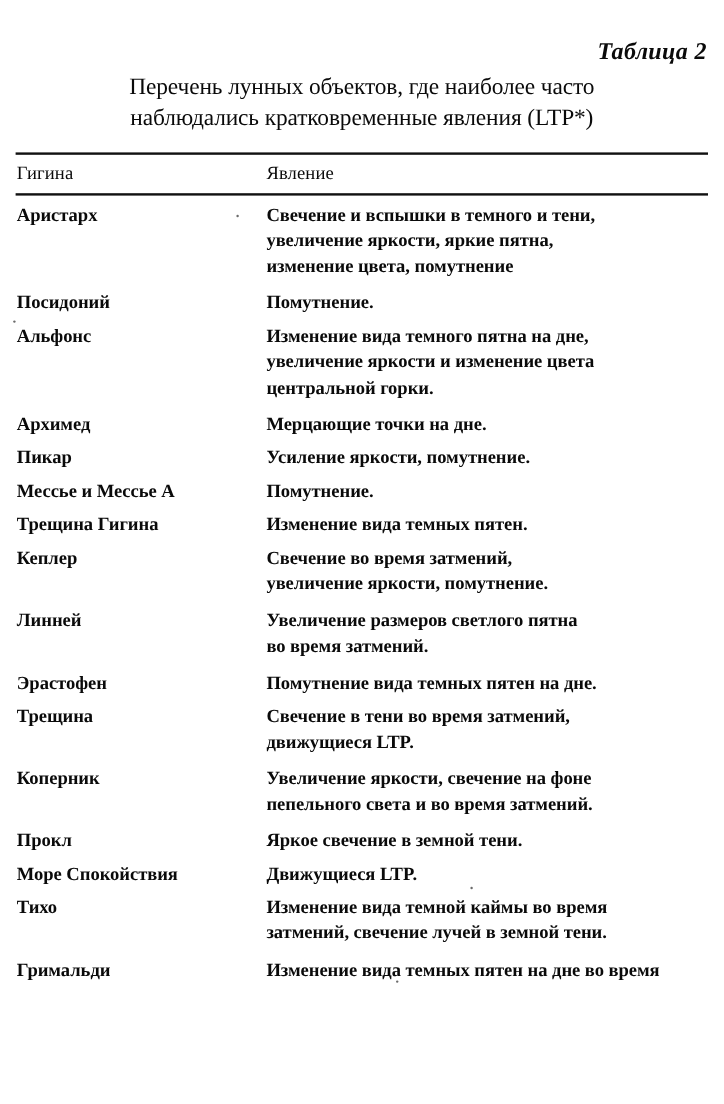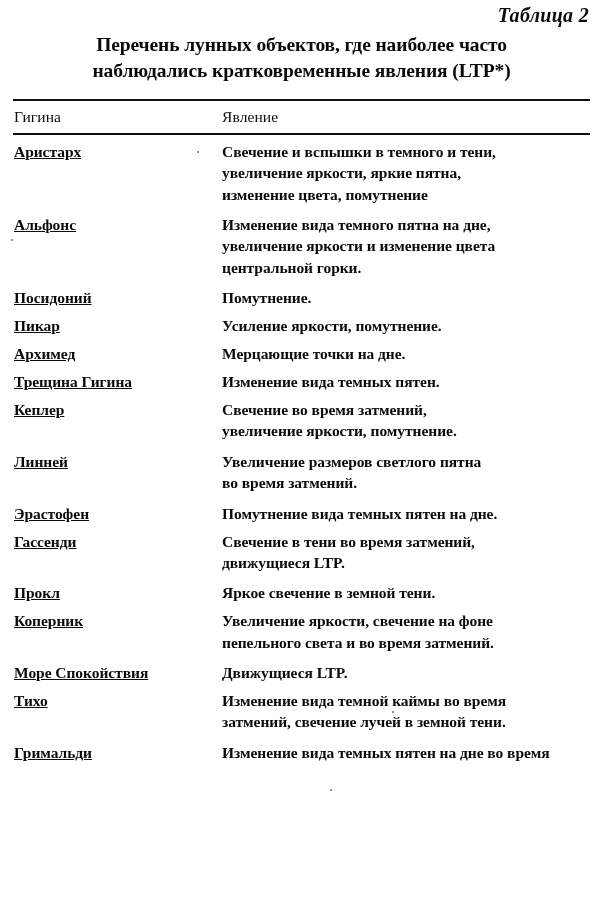--- a/index.html
+++ b/index.html
@@ -26,26 +26,27 @@
   
   .caption {
     text-align: right;
     font-weight: bold;
     font-style: italic;
     font-size: 20px;
     letter-spacing: 0.3px;
     padding-top: 4px;
     padding-right: 2px;
     line-height: 1.1;
+    margin-top: 28px;
   }
 
   
   .title {
     text-align: center;
-    font-weight: bold;
+    font-weight: normal;
     font-size: 19.5px;
     line-height: 1.33;
     letter-spacing: -0.1px;
     margin-top: 6px;
     padding: 0 14px;
   }
   .title .line { display: block; white-space: nowrap; }
 
   
   .rule {
@@ -79,21 +80,20 @@
     vertical-align: top;
     font-size: 15.5px;
     line-height: 1.38;
     padding: 0 0 0 2px;
     letter-spacing: -0.05px;
   }
   td.obj {
     font-weight: bold;
     padding-right: 6px;
     white-space: nowrap;
-    text-decoration: underline;
   }
   td.phen {
     font-weight: bold;
   }
   td.phen .ln { display: block; white-space: nowrap; }
 
   
   tbody tr.r { height: 28px; }
   tbody tr.r td { padding-top: 6px; }
   tbody tr.r-multi td { padding-top: 6px; padding-bottom: 3px; }
@@ -142,44 +142,50 @@
     </colgroup>
     <tbody id="rows-body">
         <tr class="r r-multi">
           <td class="obj">Аристарх</td>
           <td class="phen">
             <span class="ln">Свечение и вспышки в темного и тени,</span>
             <span class="ln">увеличение яркости, яркие пятна,</span>
             <span class="ln">изменение цвета, помутнение</span>
           </td>
         </tr>
+        <tr class="r">
+          <td class="obj">Посидоний</td>
+          <td class="phen">
+            <span class="ln">Помутнение.</span>
+          </td>
+        </tr>
         <tr class="r r-multi">
           <td class="obj">Альфонс</td>
           <td class="phen">
             <span class="ln">Изменение вида темного пятна на дне,</span>
             <span class="ln">увеличение яркости и изменение цвета</span>
             <span class="ln">центральной горки.</span>
           </td>
         </tr>
         <tr class="r">
-          <td class="obj">Посидоний</td>
+          <td class="obj">Архимед</td>
+          <td class="phen">
+            <span class="ln">Мерцающие точки на дне.</span>
+          </td>
+        </tr>
+        <tr class="r">
+          <td class="obj">Пикар</td>
+          <td class="phen">
+            <span class="ln">Усиление яркости, помутнение.</span>
+          </td>
+        </tr>
+        <tr class="r">
+          <td class="obj">Мессье и Мессье А</td>
           <td class="phen">
             <span class="ln">Помутнение.</span>
-          </td>
-        </tr>
-        <tr class="r">
-          <td class="obj">Пикар</td>
-          <td class="phen">
-            <span class="ln">Усиление яркости, помутнение.</span>
-          </td>
-        </tr>
-        <tr class="r">
-          <td class="obj">Архимед</td>
-          <td class="phen">
-            <span class="ln">Мерцающие точки на дне.</span>
           </td>
         </tr>
         <tr class="r">
           <td class="obj">Трещина Гигина</td>
           <td class="phen">
             <span class="ln">Изменение вида темных пятен.</span>
           </td>
         </tr>
         <tr class="r r-multi">
           <td class="obj">Кеплер</td>
@@ -195,37 +201,37 @@
             <span class="ln">во время затмений.</span>
           </td>
         </tr>
         <tr class="r">
           <td class="obj">Эрастофен</td>
           <td class="phen">
             <span class="ln">Помутнение вида темных пятен на дне.</span>
           </td>
         </tr>
         <tr class="r r-multi">
-          <td class="obj">Гассенди</td>
+          <td class="obj">Трещина</td>
           <td class="phen">
             <span class="ln">Свечение в тени во время затмений,</span>
             <span class="ln">движущиеся LTP.</span>
           </td>
         </tr>
-        <tr class="r">
-          <td class="obj">Прокл</td>
-          <td class="phen">
-            <span class="ln">Яркое свечение в земной тени.</span>
-          </td>
-        </tr>
         <tr class="r r-multi">
           <td class="obj">Коперник</td>
           <td class="phen">
             <span class="ln">Увеличение яркости, свечение на фоне</span>
             <span class="ln">пепельного света и во время затмений.</span>
+          </td>
+        </tr>
+        <tr class="r">
+          <td class="obj">Прокл</td>
+          <td class="phen">
+            <span class="ln">Яркое свечение в земной тени.</span>
           </td>
         </tr>
         <tr class="r">
           <td class="obj">Море Спокойствия</td>
           <td class="phen">
             <span class="ln">Движущиеся LTP.</span>
           </td>
         </tr>
         <tr class="r r-multi">
           <td class="obj">Тихо</td>

